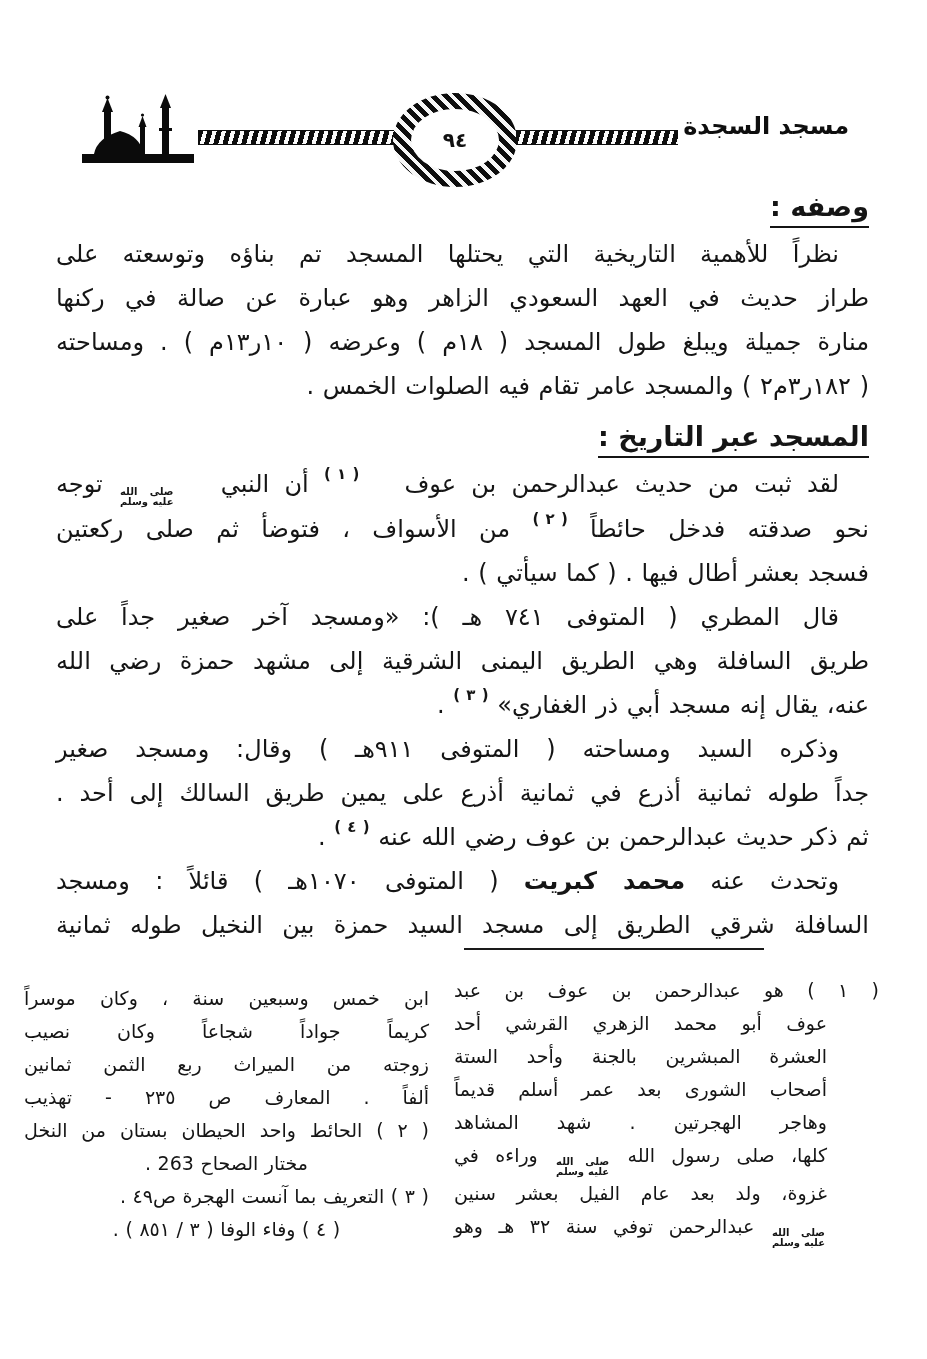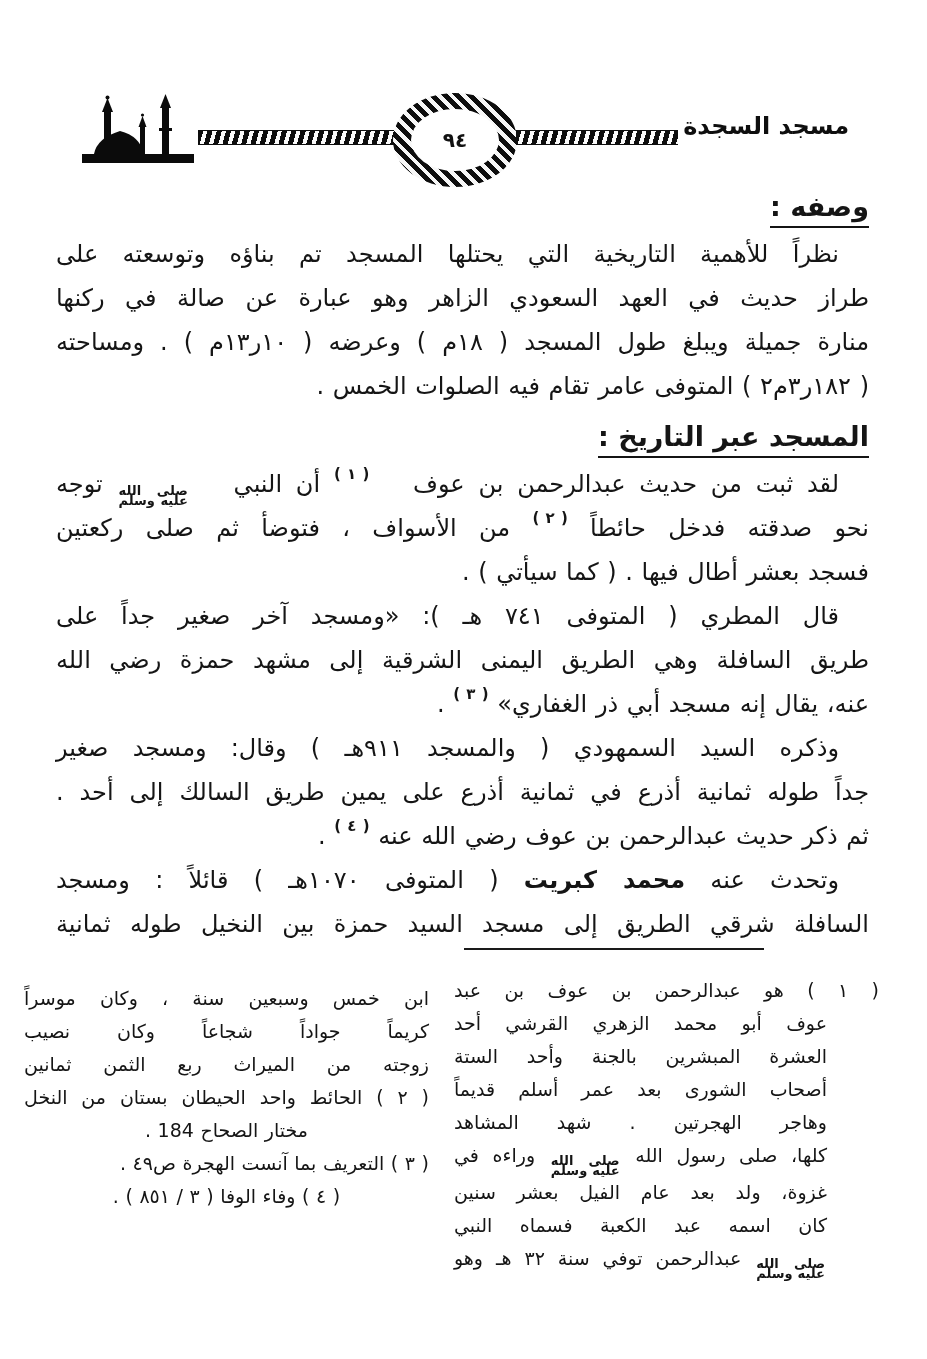--- a/index.html
+++ b/index.html
@@ -56,21 +56,21 @@
   .line.indent{text-indent:30px;}
   .bold{font-weight:bold;}
   .fnref{
     display:inline-block;
     font-size:15px;font-weight:bold;
     vertical-align:13px;line-height:14px;
     letter-spacing:-1px;
   }
   .saw{
     display:inline-flex;flex-direction:column;
-    font-size:13px;line-height:10px;font-weight:bold;
+    font-size:10px;line-height:10px;font-weight:bold;
     text-align:center;vertical-align:-3px;margin:0 2px;
   }
   
   .footnotes{position:absolute;top:948px;left:24px;right:48px;}
   .fn-sep{
     width:300px;margin-right:115px;height:0;
     border-top:2.5px solid #1a1a1a;
     margin-bottom:24px;
   }
   .fn-cols{display:flex;justify-content:space-between;}
@@ -108,38 +108,38 @@
   </div>
   <div class="rope seg-right"></div>
   <div class="header-title">مسجد السجدة</div>
 
   <div class="body" id="body-content">
       <div class="heading"><span class="hd-underline">وصفه :</span></div>
       <div class="para">
         <div class="line indent">نظراً للأهمية التاريخية التي يحتلها المسجد تم بناؤه وتوسعته على</div>
         <div class="line">طراز حديث في العهد السعودي الزاهر وهو  عبارة عن صالة في ركنها</div>
         <div class="line">منارة جميلة ويبلغ طول المسجد ( ١٨م ) وعرضه ( ١٠ر١٣م ) . ومساحته</div>
-        <div class="line al-right">( ١٨٢ر٣م٢ ) المتوفى عامر تقام فيه الصلوات الخمس .</div>
+        <div class="line al-right">( ١٨٢ر٣م٢ ) والمسجد عامر تقام فيه الصلوات الخمس .</div>
       </div>
       <div class="heading second"><span class="hd-underline">المسجد عبر التاريخ :</span></div>
       <div class="para">
         <div class="line indent">لقد ثبت من حديث عبدالرحمن بن عوف <span class="fnref">( ١ )</span> أن النبي <span class="saw">
             <span>صلى الله</span>
             <span>عليه وسلم</span>
           </span> توجه</div>
         <div class="line">نحو صدقته فدخل حائطاً <span class="fnref">( ٢ )</span> من الأسواف ، فتوضأ ثم صلى ركعتين</div>
         <div class="line al-right">فسجد بعشر أطال فيها . ( كما سيأتي ) .</div>
       </div>
       <div class="para">
         <div class="line indent">قال المطري ( المتوفى ٧٤١ هـ ): «ومسجد آخر صغير جداً على</div>
         <div class="line">طريق السافلة وهي الطريق اليمنى الشرقية إلى مشهد حمزة رضي الله</div>
         <div class="line al-right">عنه، يقال إنه مسجد أبي ذر الغفاري» <span class="fnref">( ٣ )</span> .</div>
       </div>
       <div class="para">
-        <div class="line indent">وذكره السيد السمهودي ( والمسجد ٩١١هـ ) وقال: ومسجد صغير</div>
+        <div class="line indent">وذكره السيد ومساحته ( المتوفى ٩١١هـ ) وقال: ومسجد صغير</div>
         <div class="line">جداً طوله ثمانية أذرع في ثمانية أذرع على يمين طريق السالك إلى أحد .</div>
         <div class="line al-right">ثم ذكر حديث عبدالرحمن بن عوف رضي الله عنه <span class="fnref">( ٤ )</span> .</div>
       </div>
       <div class="para">
         <div class="line indent">وتحدث عنه <span class="bold">محمد كبريت</span> ( المتوفى ١٠٧٠هـ ) قائلاً : ومسجد</div>
         <div class="line">السافلة شرقي الطريق إلى مسجد السيد حمزة بين النخيل طوله ثمانية</div>
       </div>
     </div>
 
   <div class="footnotes">
@@ -149,31 +149,31 @@
           <div class="line">( ١ ) هو عبدالرحمن بن عوف بن عبد</div>
           <div class="line inset">عوف أبو محمد الزهري القرشي أحد</div>
           <div class="line inset">العشرة المبشرين بالجنة وأحد الستة</div>
           <div class="line inset">أصحاب الشورى بعد عمر أسلم قديماً</div>
           <div class="line inset">وهاجر الهجرتين . شهد المشاهد</div>
           <div class="line inset">كلها، صلى رسول الله <span class="saw">
               <span>صلى الله</span>
               <span>عليه وسلم</span>
             </span> وراءه في</div>
           <div class="line inset">غزوة، ولد بعد عام الفيل بعشر سنين</div>
-          <div class="line inset">كان اسمه عبد الكعبة فسماه النبي</div>
           <div class="line inset"><span class="saw">
               <span>صلى الله</span>
               <span>عليه وسلم</span>
             </span> عبدالرحمن توفي سنة ٣٢ هـ وهو</div>
         </div>
       <div class="fn-col fn-left" id="fn-left">
           <div class="line">ابن خمس وسبعين سنة ، وكان موسراً</div>
           <div class="line">كريماً جواداً شجاعاً وكان نصيب</div>
           <div class="line">زوجته من الميراث ربع الثمن  ثمانين</div>
+          <div class="line">ألفاً . المعارف ص ٢٣٥ - تهذيب</div>
           <div class="line">( ٢ ) الحائط واحد الحيطان بستان من النخل</div>
-          <div class="line al-center">مختار الصحاح 184 .</div>
+          <div class="line al-center">مختار الصحاح 263 .</div>
           <div class="line al-right">( ٣ ) التعريف بما آنست الهجرة  ص٤٩ .</div>
           <div class="line al-center">( ٤ ) وفاء الوفا ( ٣ / ٨٥١ ) .</div>
         </div>
     </div>
   </div>
 
 </div>
 
 </body></html>

